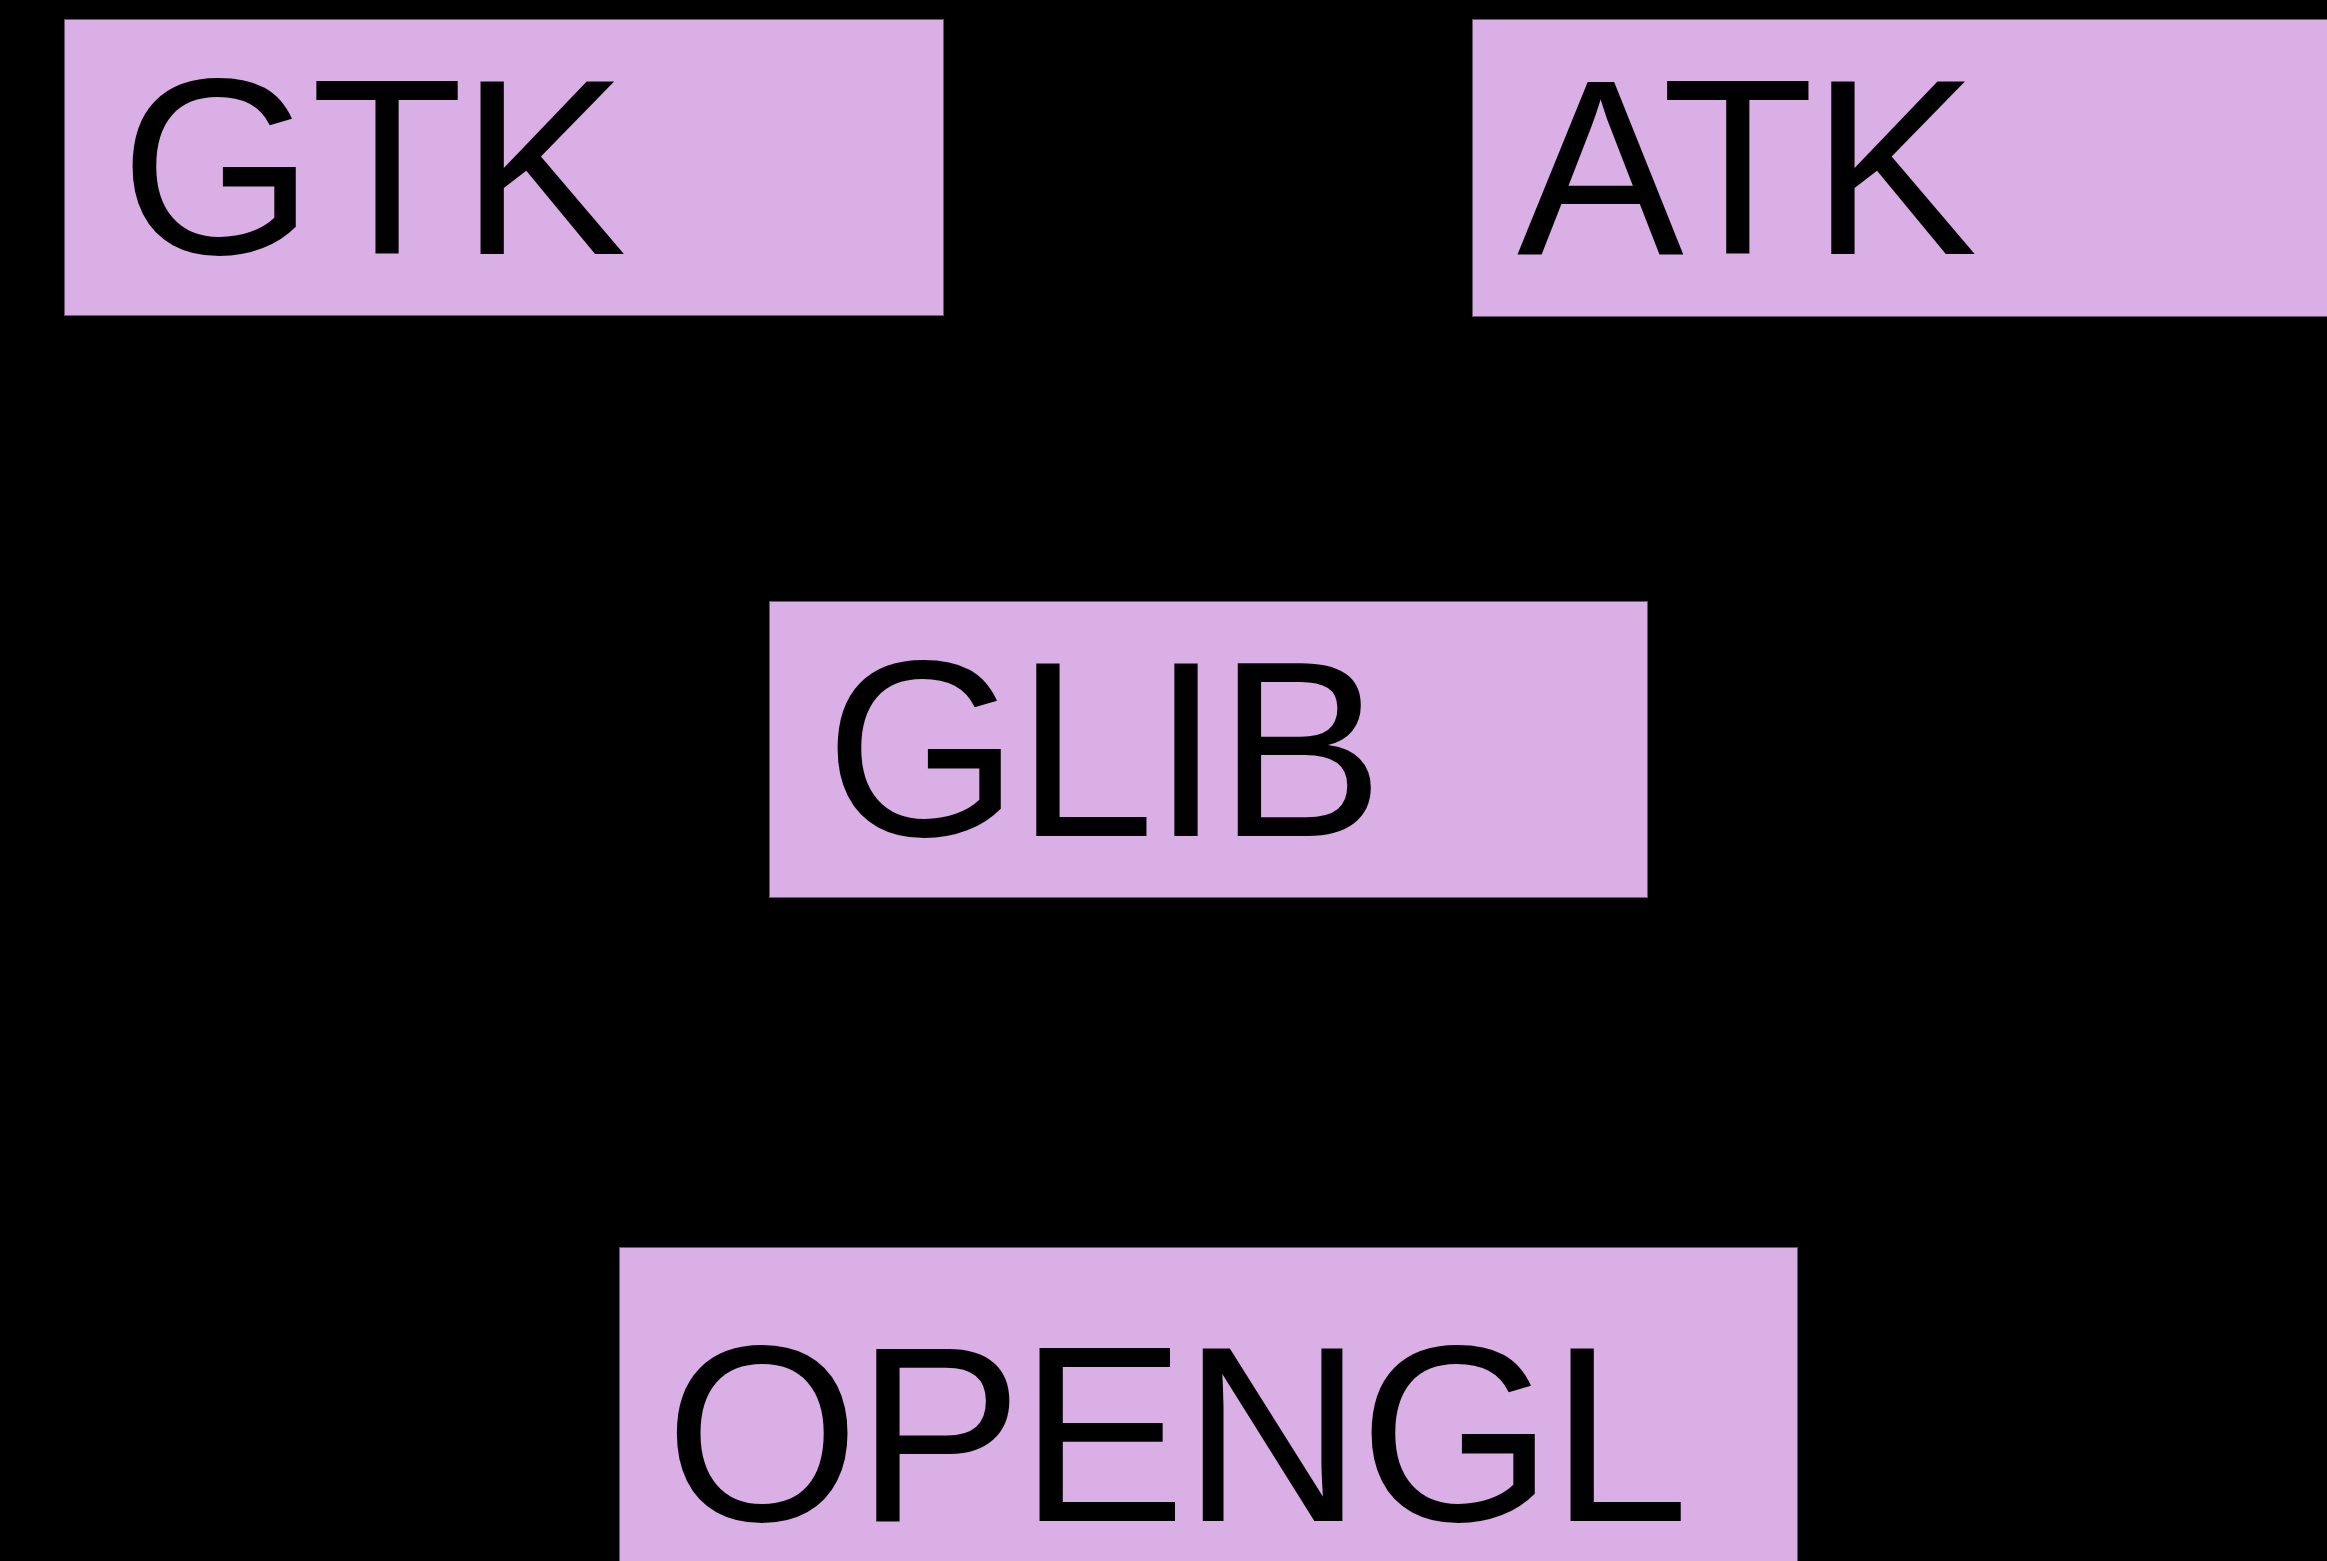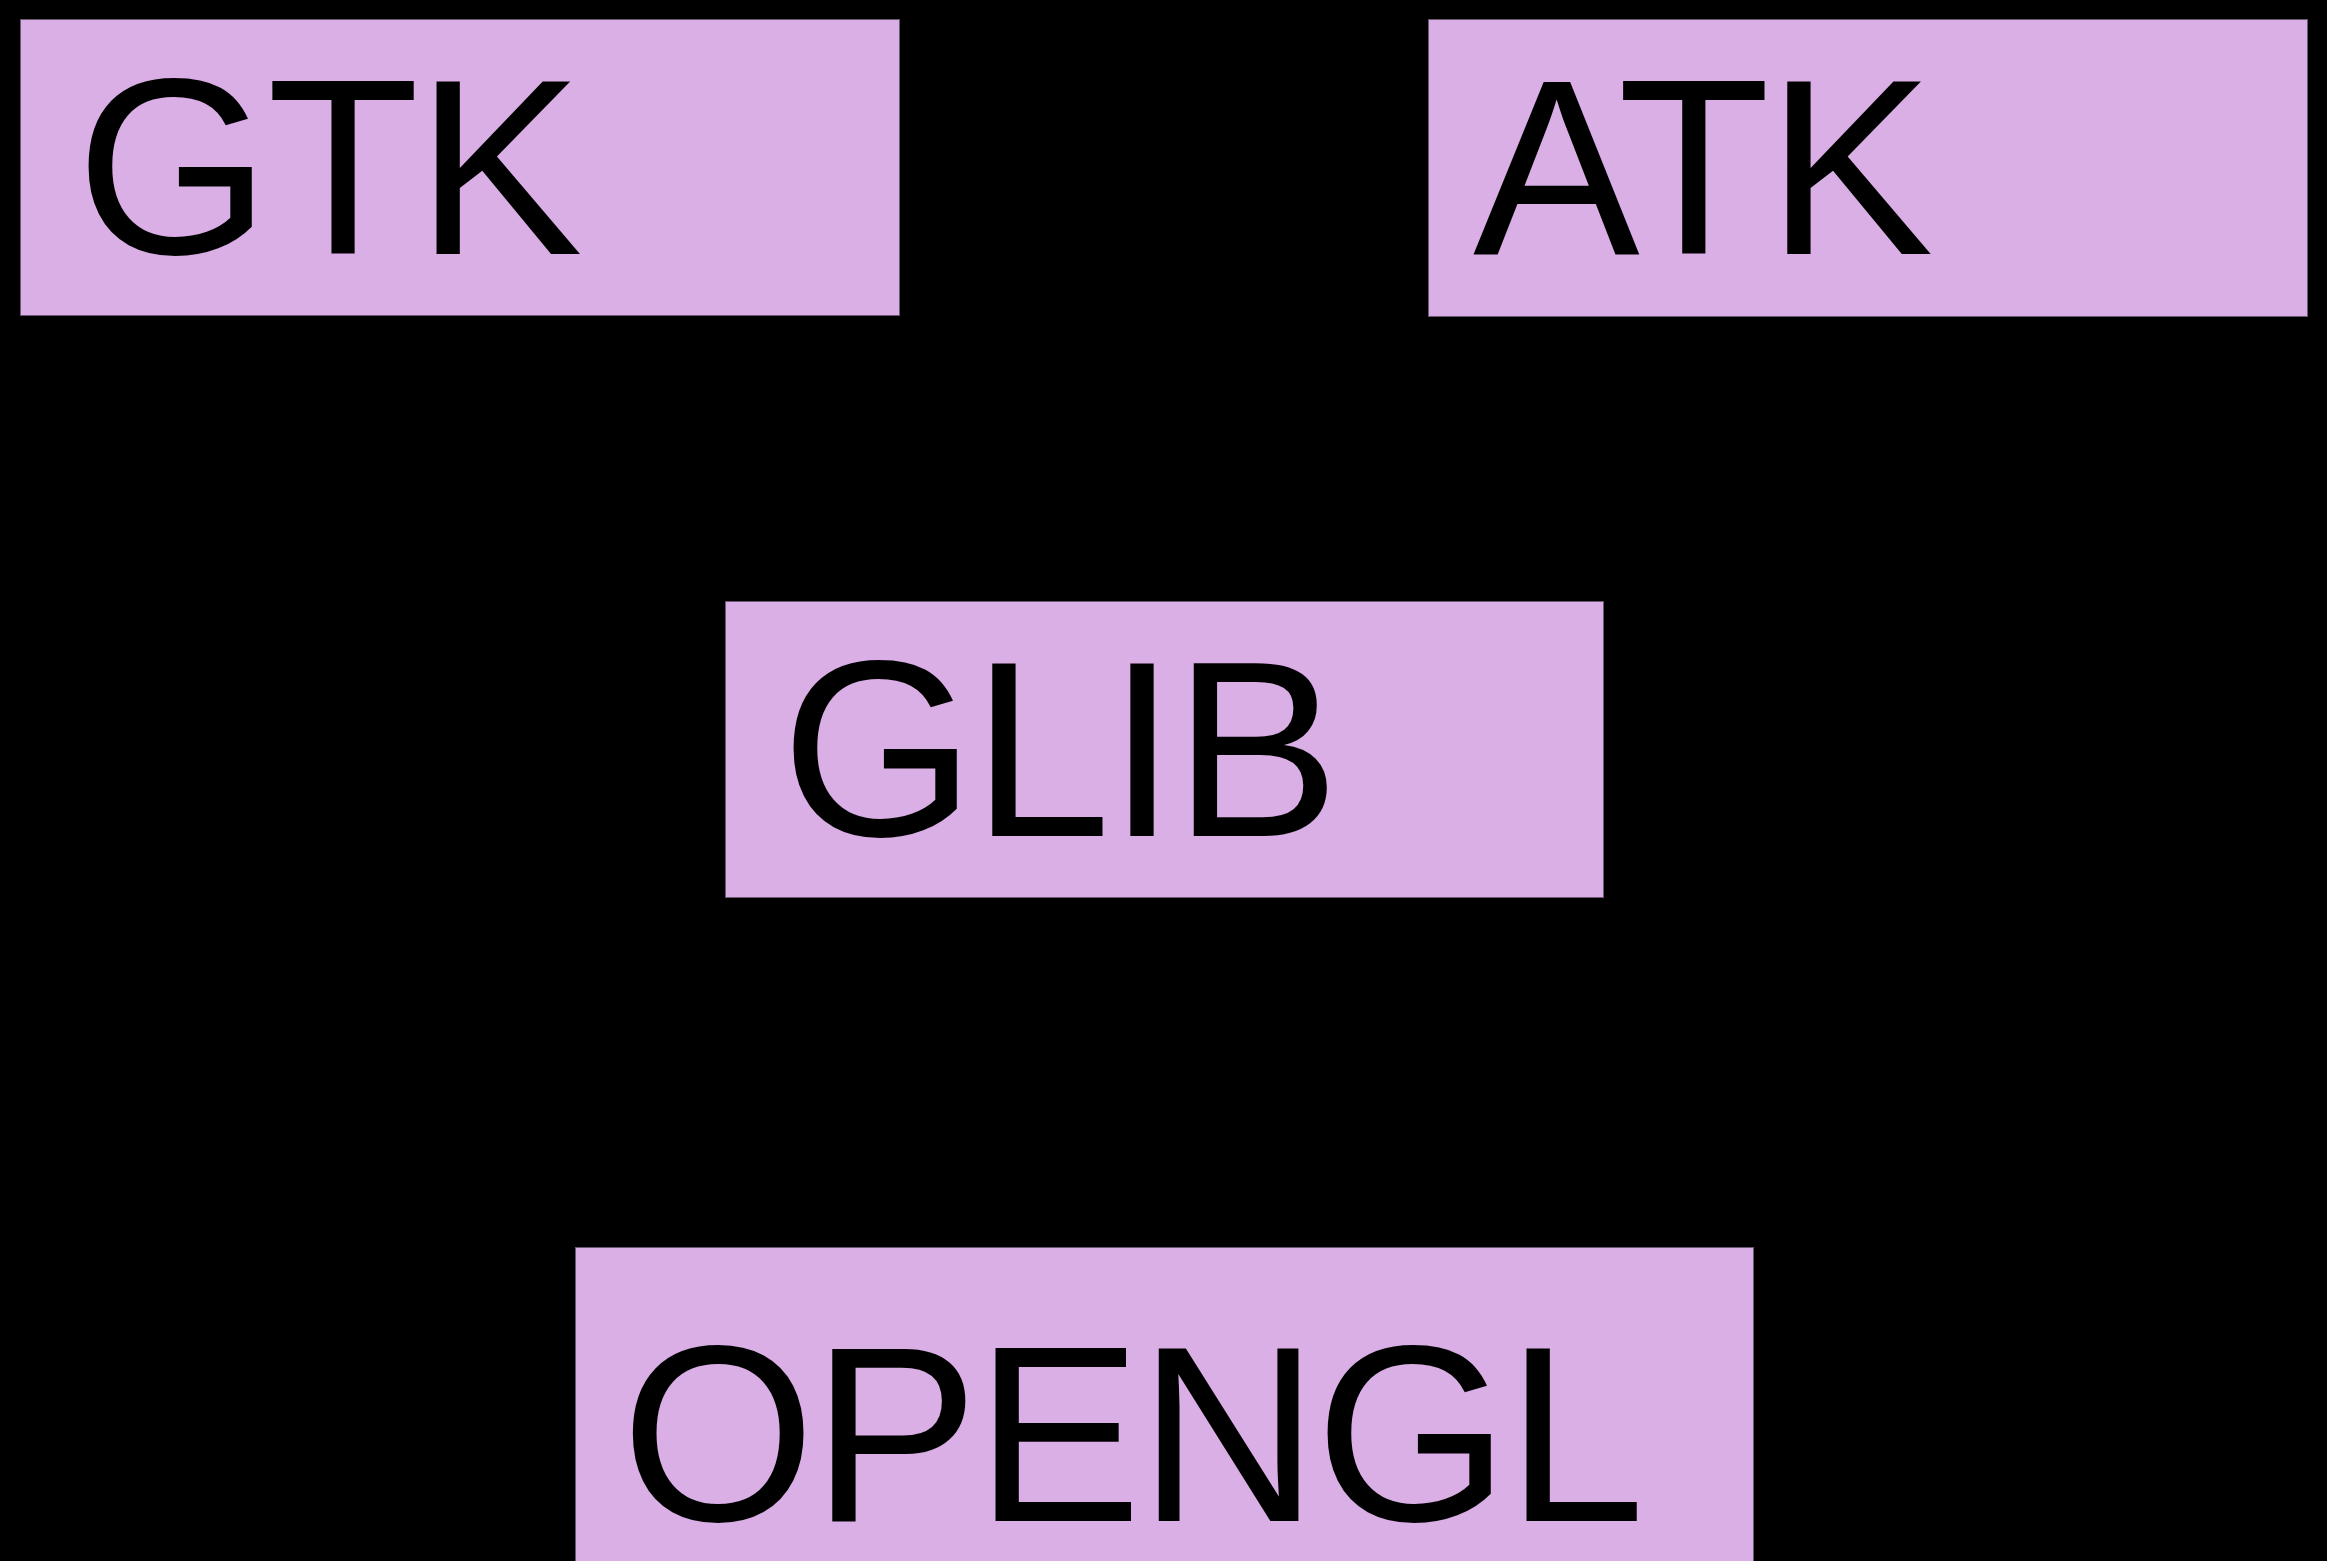--- a/index.html
+++ b/index.html
@@ -25,20 +25,21 @@
     border: 1.8px solid #6D5873;
     box-sizing: border-box;
     display: flex;
     align-items: center;
     color: #000000;
     font-size: 250px;
     line-height: 1;
     letter-spacing: -3.6px;
     white-space: nowrap;
     overflow: hidden;
+    margin-left: 44px;
   }
 
   .node .label {
     display: inline-block;
   }
 
   .node-gtk {
     left: 20px;
     top: 19px;
     width: 880px;

